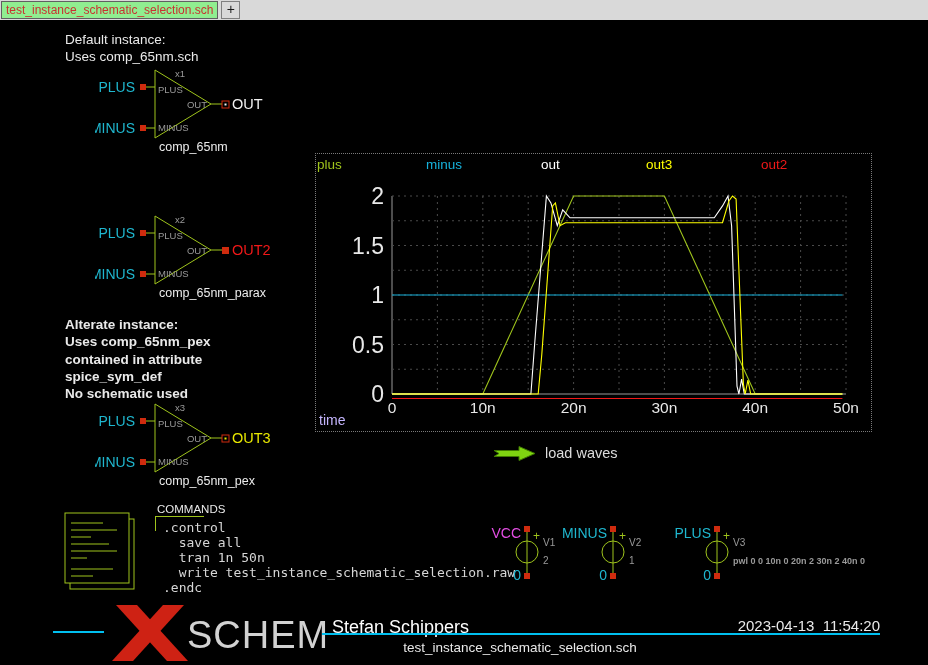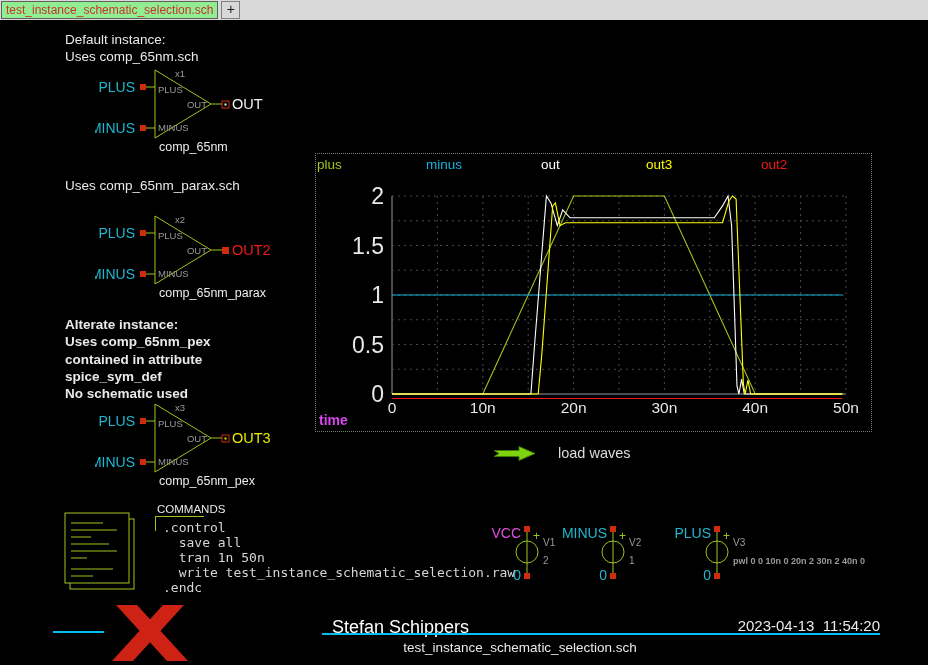--- a/index.html
+++ b/index.html
@@ -24,21 +24,21 @@
   .symbol svg { display:block; }
 
   
   .graph { position:absolute; left:315px; top:133px; width:557px; height:279px;
            border:1px dotted #7a7a7a; }
   .graph svg { position:absolute; left:0; top:0; }
   #graph-legend span { position:absolute; top:3px; font-size:13.5px; cursor:pointer; }
   .time-label { position:absolute; left:3px; top:258px; font-size:14px; }
   svg text { font-family:"Liberation Sans", sans-serif; }
 
-  .launcher { left:494px; top:425px; display:flex; align-items:center; gap:22px;
+  .launcher { left:494px; top:425px; display:flex; align-items:center; gap:9px;
               color:#dcdcdc; font-size:14.5px; cursor:pointer; }
 
   .models-label { left:67px; top:479px; color:#e9e9e9; font-size:11.5px;margin-top:40px; }
   .commands-label { left:157px; top:483px; color:#e9e9e9; font-size:11.5px; }
   .commands-bracket { left:155px; top:496px; width:49px; height:15px;
                       border-left:1px solid #9fc41c; border-top:1px solid #9fc41c; }
   pre.code { left:163px; top:500px; margin:0; font-family:"DejaVu Sans Mono", monospace;
              font-size:13px; line-height:15px; color:#d6d6d6; }
 
   
@@ -76,21 +76,21 @@
           <text x="40" y="68" fill="#1fb7cf" font-size="14" text-anchor="end">MINUS</text>
           <text x="63" y="28" fill="#9a9a9a" font-size="9.5">PLUS</text>
           <text x="63" y="66" fill="#9a9a9a" font-size="9.5">MINUS</text>
           <text x="112" y="43" fill="#9a9a9a" font-size="9.5" text-anchor="end">OUT</text>
           <text x="80" y="12" fill="#9a9a9a" font-size="9.5">x1</text>
           <text x="137" y="44" fill="#f2f2f2" font-size="14.5">OUT</text>
           <text x="64" y="86" fill="#ebebeb" font-size="12.5">comp_65nm</text>
         </svg>
       </div>
 
-    <div class="heading" style="left:65px; top:157px;"><div>Uses comp_65nm_parax.sch</div></div>
+    <div class="heading" style="left:65px; top:157px;"></div>
     <div class="symbol" style="left:95px; top:191px;">
         <svg width="200" height="92">
           <polygon points="60,5 60,73 116,39" fill="none" stroke="#9fc41c" stroke-width="1"></polygon>
           <line x1="51" y1="22" x2="60" y2="22" stroke="#9fc41c"></line>
           <line x1="51" y1="63" x2="60" y2="63" stroke="#9fc41c"></line>
           <line x1="116" y1="39" x2="127" y2="39" stroke="#9fc41c"></line>
           <rect x="45" y="19" width="6" height="6" fill="#cf2b0e"></rect>
           <rect x="45" y="60" width="6" height="6" fill="#cf2b0e"></rect>
           <rect x="127" y="36" width="7" height="7" fill="#cf2b0e"></rect>
           <text x="40" y="27" fill="#1fb7cf" font-size="14" text-anchor="end">PLUS</text>
@@ -165,21 +165,21 @@
           <polyline points="76.0,240.0 222.2,240.0 225.8,200.4 236.7,51.9 239.4,48.9 244.0,71.7 249.4,68.7 406.5,68.7 412.9,47.0 416.5,42.0 420.1,45.0 427.4,230.1 429.2,240.0 431.9,226.1 434.7,240.0 526.4,240.0" fill="none" stroke="#ffff00" stroke-width="1.1"></polyline>
           <polyline points="76.0,244.5 526.4,244.5" fill="none" stroke="#f01818" stroke-width="1.1"></polyline>
         </svg>
       <div id="graph-legend">
           <span style="left: 1px; color: rgb(159, 196, 28);">plus</span>
           <span style="left: 110px; color: rgb(22, 178, 220);">minus</span>
           <span style="left: 225px; color: rgb(255, 255, 255);">out</span>
           <span style="left: 330px; color: rgb(255, 255, 0);">out3</span>
           <span style="left: 445px; color: rgb(240, 24, 24);">out2</span>
         </div>
-      <div class="time-label" style="color: #d946ef; font-weight: bold;">time</div>
+      <div class="time-label" style="color: #c4b5fd;">time</div>
     </div>
 
     <div class="launcher">
       <svg id="arrow-svg" width="42" height="15">
           <polygon points="0,4.5 25,4.5 25,0.5 41,7.5 25,14.5 25,10.5 0,10.5 5,7.5" fill="#7fd411" stroke="#3f7a00" stroke-width="1"></polygon>
         </svg>
       <span>load waves</span>
     </div>
 
     <div class="models-label">MODELS</div>
@@ -238,18 +238,19 @@
           <text x="66" y="22" fill="#9a9a9a" font-size="10">V3</text>
           <text x="66" y="40" fill="#9a9a9a" font-size="9" font-weight="bold">pwl 0 0 10n 0 20n 2 30n 2 40n 0</text>
         </svg>
       </div>
 
     <div class="footer-line-left"></div>
     <svg id="logo-x" width="76" height="56" style="left:112px; top:585px;">
         <polygon points="4,0 25,0 76,56 55,56" fill="#ce2214"></polygon>
         <polygon points="51,0 72,0 21,56 0,56" fill="#ce2214"></polygon>
       </svg>
+    <div class="logo-text">SCHEM</div>
     <div class="author">Stefan Schippers</div>
     <div class="footer-underline"></div>
     <div class="datetime">2023-04-13  11:54:20</div>
     <div class="filename">test_instance_schematic_selection.sch</div>
   </div>
 </div>
 
 </body></html>

